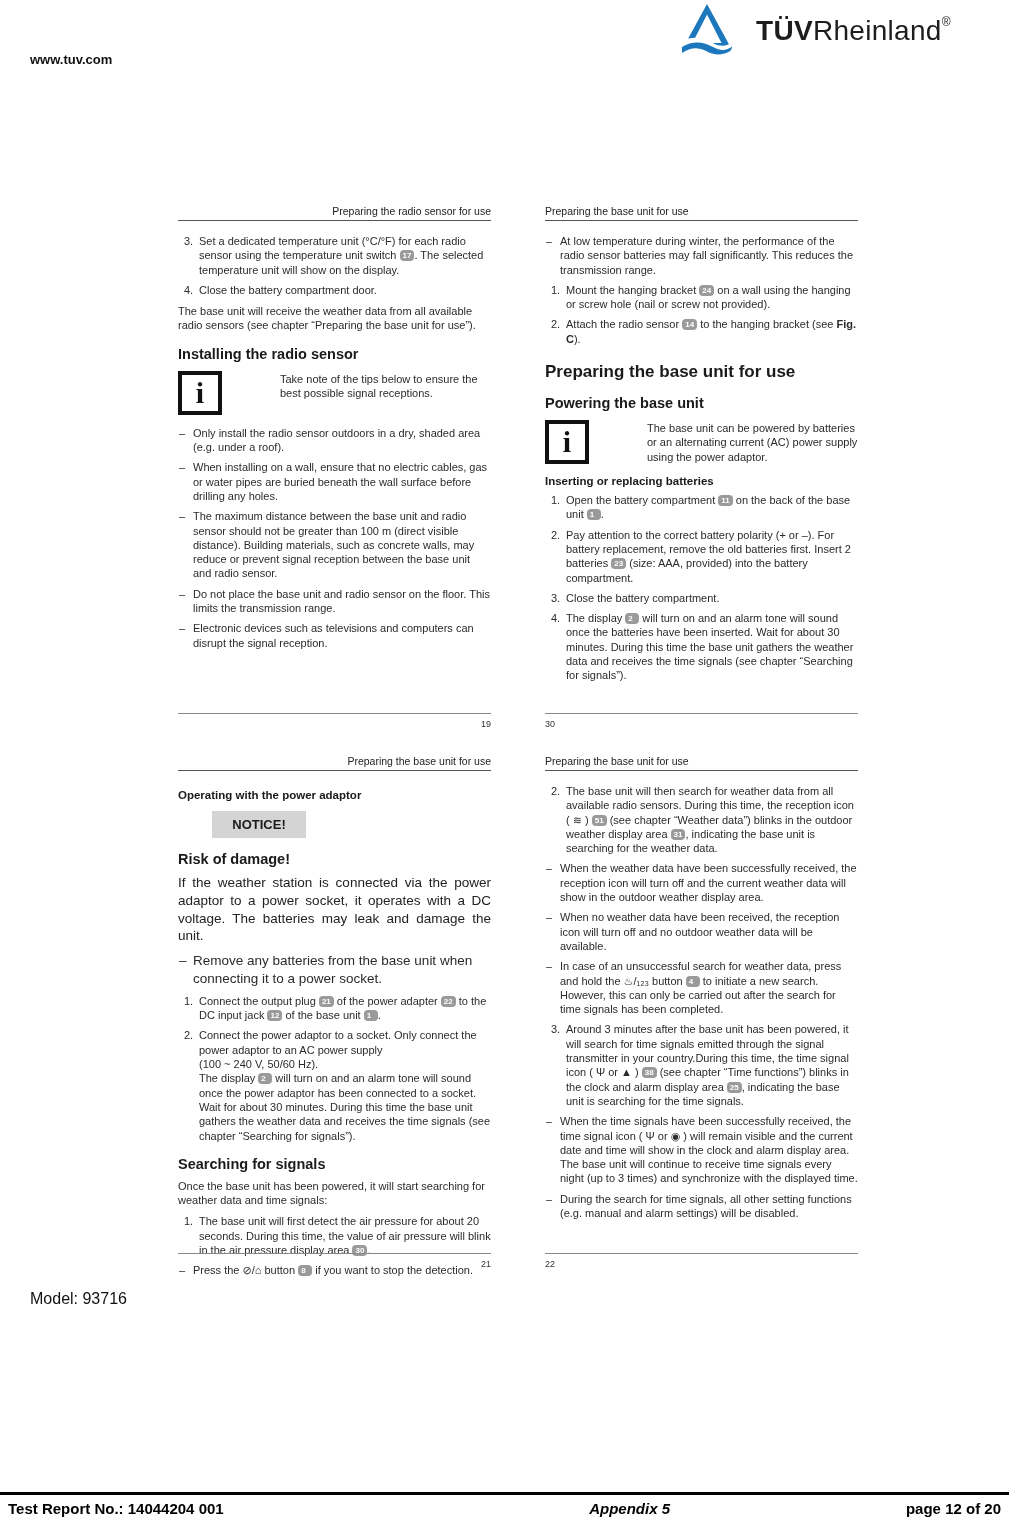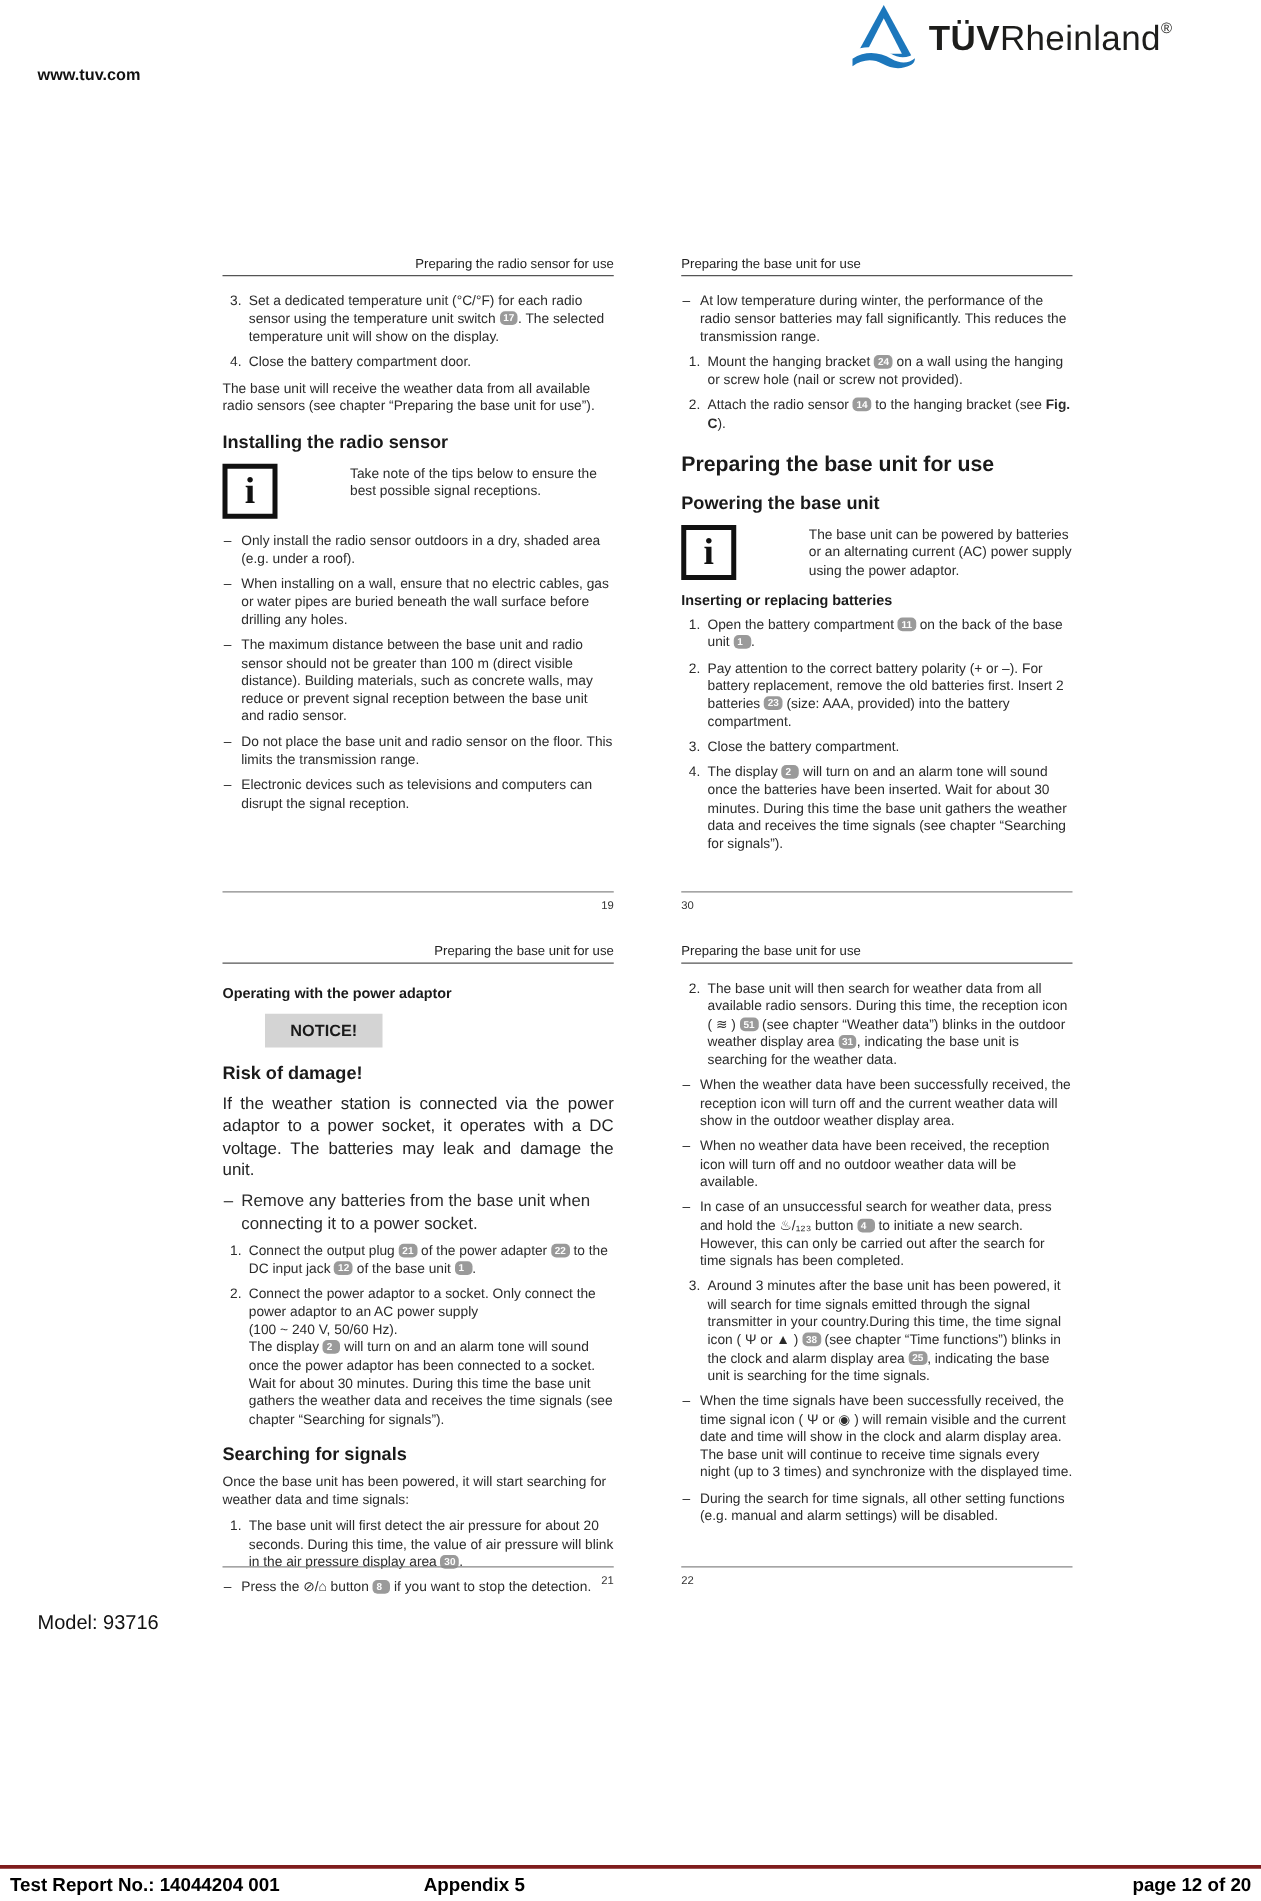--- a/index.html
+++ b/index.html
@@ -1,20 +1,20 @@
 <!DOCTYPE html>
 <html><head>
 <meta charset="utf-8">
 <style>
   html,body{margin:0;padding:0;background:#fff;}
   .sheet{position:relative;width:1009px;height:1521px;background:#fff;overflow:hidden;
          font-family:"Liberation Sans",sans-serif;color:#2b2b2b;}
   
   .tuv-url{position:absolute;left:30px;top:52px;font-size:13px;font-weight:bold;color:#111;}
-  .logo{position:absolute;left:680px;top:3px;display:flex;align-items:center;gap:9px;}
+  .logo{position:absolute;left:680px;top:3px;display:flex;align-items:center;gap:22px;}
   .logo-text{font-size:28px;color:#1d1d1b;letter-spacing:.3px;white-space:nowrap;}
   .logo-text b{font-weight:bold;}
   .logo-text sup{font-size:12px;vertical-align:14px;}
   
   .panel{position:absolute;width:313px;}
   .p19{left:178px;top:205px;height:527px;}
   .p20{left:545px;top:205px;height:527px;}
   .p21{left:178px;top:755px;height:517px;}
   .p22{left:545px;top:755px;height:517px;}
   .runhead{font-size:10.5px;color:#222;padding-bottom:3px;}
@@ -40,25 +40,25 @@
   .li{display:flex;margin:6px 0;font-size:11px;line-height:1.3;}
   .ol .li-marker{flex:0 0 21px;padding-left:6px;box-sizing:border-box;}
   .ul .li-marker{flex:0 0 15px;padding-left:1px;box-sizing:border-box;}
   .li-text{flex:1;}
   .list.lg .li{font-size:13.5px;line-height:1.32;}
   .badge{display:inline-block;background:#9a9a9a;color:#fff;border-radius:4px;
          font-size:8px;font-weight:bold;line-height:11px;height:11px;min-width:14px;
          padding:0 3px;text-align:left;vertical-align:1px;box-sizing:border-box;}
   
   .model{position:absolute;left:30px;top:1290px;font-size:16px;color:#111;}
-  .footer{position:absolute;left:0;right:0;top:1492px;border-top:3px solid #7f1d1d;
+  .footer{position:absolute;left:0;right:0;top:1492px;border-top:3px solid #000000;
           display:flex;align-items:center;padding:5px 8px 0;box-sizing:border-box;
           font-size:15px;font-weight:bold;color:#000;}
   .footer .f-left{flex:1;text-align:left;}
-  .footer .f-mid{flex:1;text-align:left;}
+  .footer .f-mid{flex:1;text-align:right;font-style:italic;}
   .footer .f-right{flex:1;text-align:right;}
 </style>
 </head>
 <body>
 
 <div class="sheet">
 
   <div class="tuv-url">www.tuv.com</div>
 
   <div class="logo">

